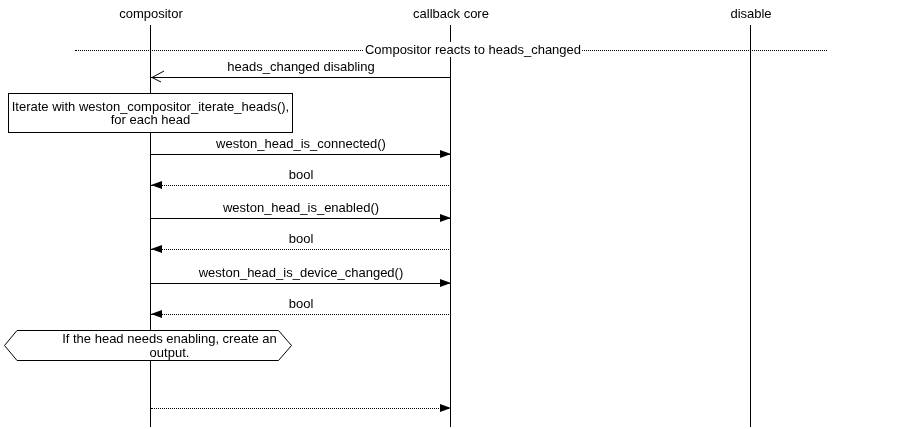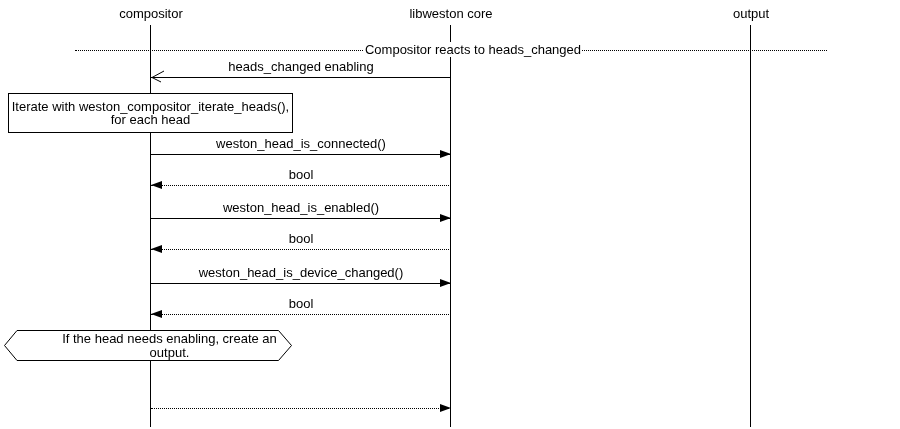--- a/index.html
+++ b/index.html
@@ -119,35 +119,35 @@
     line-height: 14px;
     margin-left: 43px;
   }
 </style>
 </head>
 <body>
 
 <div id="diagram">
 
   <div class="head-label" style="left:151px">compositor</div>
-  <div class="head-label" style="left:451px">libweston core</div>
-  <div class="head-label" style="left:751px">output</div>
+  <div class="head-label" style="left:451px">callback core</div>
+  <div class="head-label" style="left:751px">disable</div>
 
   <div class="lifeline" style="left:150px"></div>
   <div class="lifeline" style="left:450px"></div>
   <div class="lifeline" style="left:750px"></div>
 
   <div class="divider">
     <div class="divider-label-wrap">
       <span>Compositor reacts to heads_changed</span>
     </div>
   </div>
 
   <div class="msg solid" style="top:77px">
-    <div class="mlabel">heads_changed enabling</div>
+    <div class="mlabel">heads_changed disabling</div>
     <div class="line"></div>
     <svg class="open-head" width="14" height="14" viewBox="0 0 14 14">
       <path d="M13 1 L1 7.5 L10 12" fill="none" stroke="#000000" stroke-width="1"></path>
     </svg>
   </div>
 
   <div class="note-box">
     <span>Iterate with weston_compositor_iterate_heads(), for each head</span>
   </div>
 

